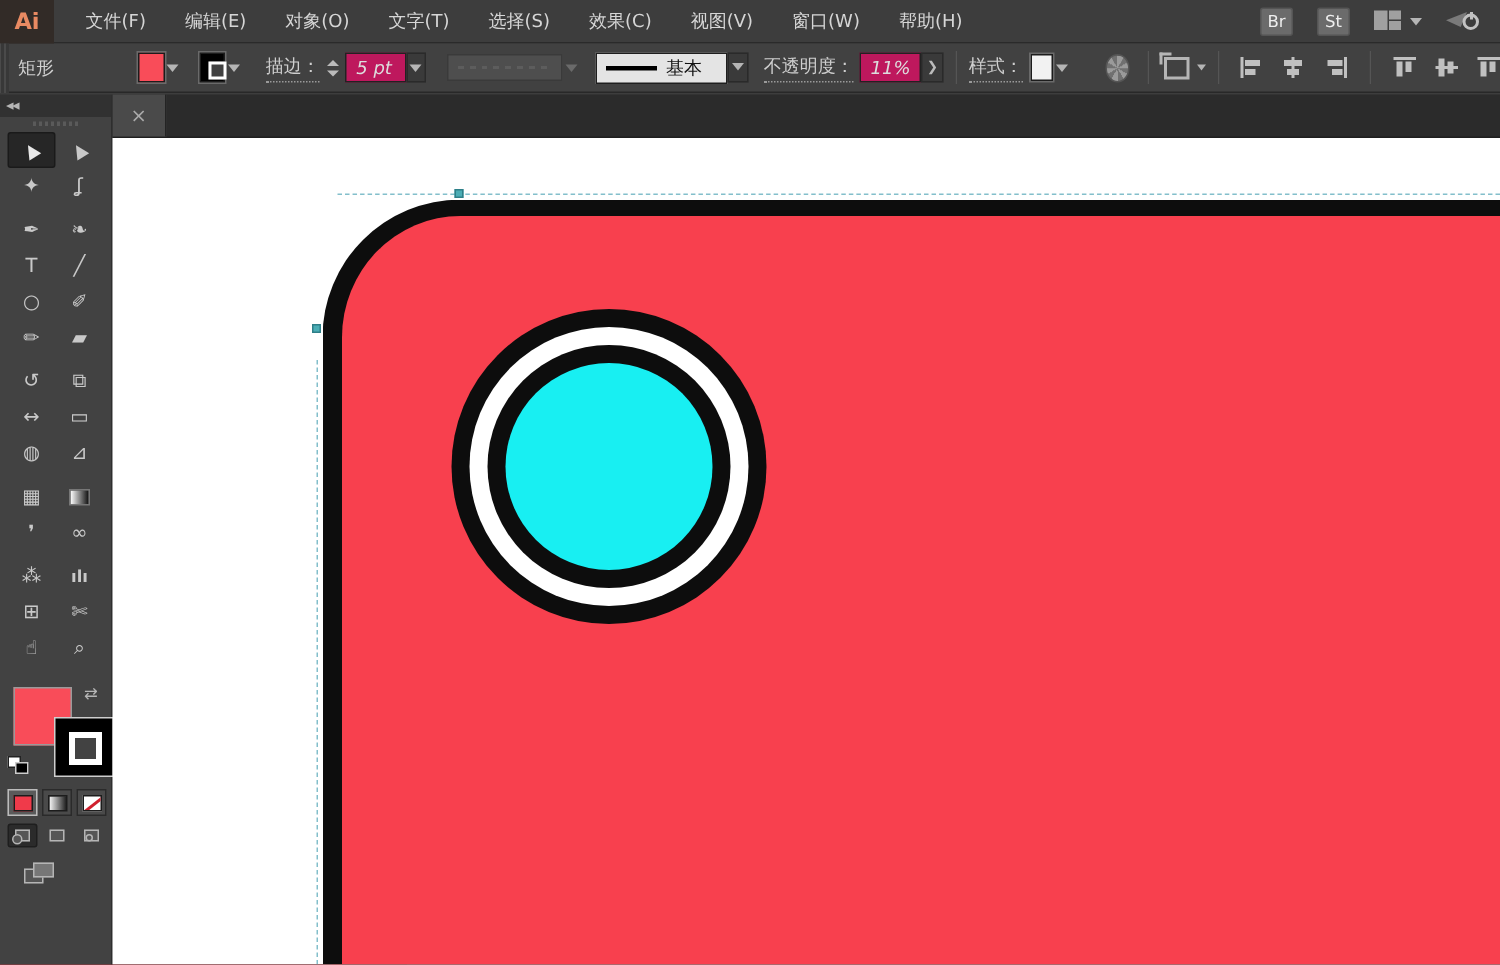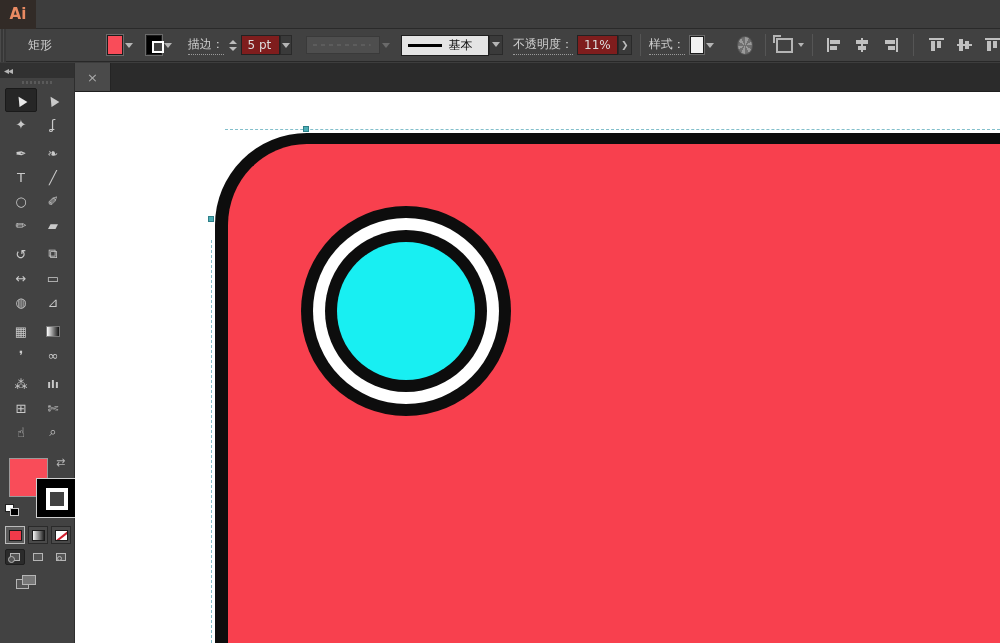--- a/index.html
+++ b/index.html
@@ -22,37 +22,37 @@
   .ws-icon i:first-child { grid-row:1 / span 2; }
   .chev-dn { width:0; height:0; border-left:4px solid transparent; border-right:4px solid transparent; border-top:5px solid #b5b5b5; }
   .cslive { position:relative; width:22px; height:18px; }
   .cslive .wing { position:absolute; left:0; top:3px; width:14px; height:10px; background:#8a8a8a;
                   clip-path:polygon(0 55%, 100% 0, 70% 100%); opacity:.8; }
   .cslive .pwr { position:absolute; right:0; top:4px; width:11px; height:11px; border:2px solid #c2c2c2; border-radius:50%; }
   .cslive .pwr::after { content:""; position:absolute; left:50%; top:-3px; width:2px; height:5px; background:#c2c2c2; transform:translateX(-50%); }
 
   
   .controlbar { display:flex; align-items:center; height:33px; background:#414141; border-bottom:1px solid #282828;
-                color:#cfcfcf; padding-left:28px; overflow:hidden; white-space:nowrap; }
+                color:#cfcfcf; padding-left:12px; overflow:hidden; white-space:nowrap; }
   .cb-edge { position:absolute; left:0; top:29px; width:6px; height:33px;
              background:repeating-linear-gradient(90deg,#4a4a4a 0 1px,#383838 1px 3px); }
   .tool-name { width:48px; margin-right:40px; }
   .swatch { width:20px; height:20px; border:1px solid #1c1c1c; outline:1px solid #6a6a6a; }
   .fill-swatch { background:#f94c59; }
   .stroke-swatch { position:relative; background:#000; }
   .stroke-swatch::after { content:""; position:absolute; left:5px; top:5px; width:8px; height:8px;
                           border:2px solid #fff; background:#414141; }
   .style-swatch { background:#f2f2f2; }
   .chev-btn { width:14px; height:20px; display:flex; align-items:center; justify-content:center; }
   .lbl-link { border-bottom:1px dotted #9a9a9a; padding-bottom:1px; }
   .stepper { display:flex; flex-direction:column; justify-content:center; gap:3px; width:11px; margin:0 3px 0 5px; }
   .stepper i { width:0; height:0; border-left:4px solid transparent; border-right:4px solid transparent; }
   .stepper .up { border-bottom:4px solid #bbb; }
   .stepper .dn { border-top:4px solid #bbb; }
-  .field { height:20px; background:#7f1d1d; border:1px solid #222; color:#ddd; display:flex; align-items:center; padding:0 6px; }
+  .field { height:20px; background:#be185d; border:1px solid #222; color:#ddd; display:flex; align-items:center; padding:0 6px;font-style:italic; }
   .f-stroke { width:46px; }
   .f-opacity { width:46px; }
   .btn-dark { height:20px; background:#3a3a3a; border:1px solid #2a2a2a; display:flex; align-items:center; justify-content:center; }
   .wprofile { width:92px; height:18px; background:#4e4e4e; border:1px solid #3a3a3a; margin-left:14px;
               background-image:repeating-linear-gradient(90deg, rgba(120,120,120,.35) 0 4px, transparent 4px 8px); background-size:80% 2px; background-position:6px center; background-repeat:no-repeat; }
   .chev-dis { border-top-color:#6a6a6a !important; }
   .brushbox { display:flex; margin-left:10px; }
   .brush-field { width:88px; height:21px; background:#e4e4e4; border:1px solid #1e1e1e; display:flex; align-items:center; gap:6px; padding:0 6px; color:#111; }
   .brush-line { width:34px; height:3px; background:#000; }
   .divider { width:1px; height:22px; background:#2d2d2d; border-right:1px solid #555; margin:0 8px; }
@@ -149,20 +149,47 @@
   .ring-inner { left:250px; top:138px; width:162px; height:162px; background:#0d0d0d; }
   .circle-core { left:262px; top:150px; width:138px; height:138px; background:#18eff2; }
 </style>
 </head>
 <body>
 
 <div class="app">
 
   <div class="menubar">
     <div class="ai-logo">Ai</div>
+    <div class="menu-items">
+      <span class="menu-item">文件(F)</span>
+      <span class="menu-item">编辑(E)</span>
+      <span class="menu-item">对象(O)</span>
+      <span class="menu-item">文字(T)</span>
+      <span class="menu-item">选择(S)</span>
+      <span class="menu-item">效果(C)</span>
+      <span class="menu-item">视图(V)</span>
+      <span class="menu-item">窗口(W)</span>
+      <span class="menu-item">帮助(H)</span>
+    </div>
+    <div class="menubar-right">
+      <span class="mini-app-btn">Br</span>
+      <span class="mini-app-btn">St</span>
+      <span class="ws-switch">
+        <span class="ws-icon">
+            <i></i>
+            <i></i>
+            <i></i>
+          </span>
+        <span class="chev-dn"></span>
+      </span>
+      <span class="cslive">
+        <span class="wing"></span>
+          <span class="pwr"></span>
+      </span>
+    </div>
   </div>
 
   <div class="controlbar">
     <span class="tool-name">矩形</span>
 
     <span class="swatch fill-swatch"></span>
     <span class="chev-btn">
         <span class="chev-dn"></span>
       </span>
     <span style="width:14px"></span>

